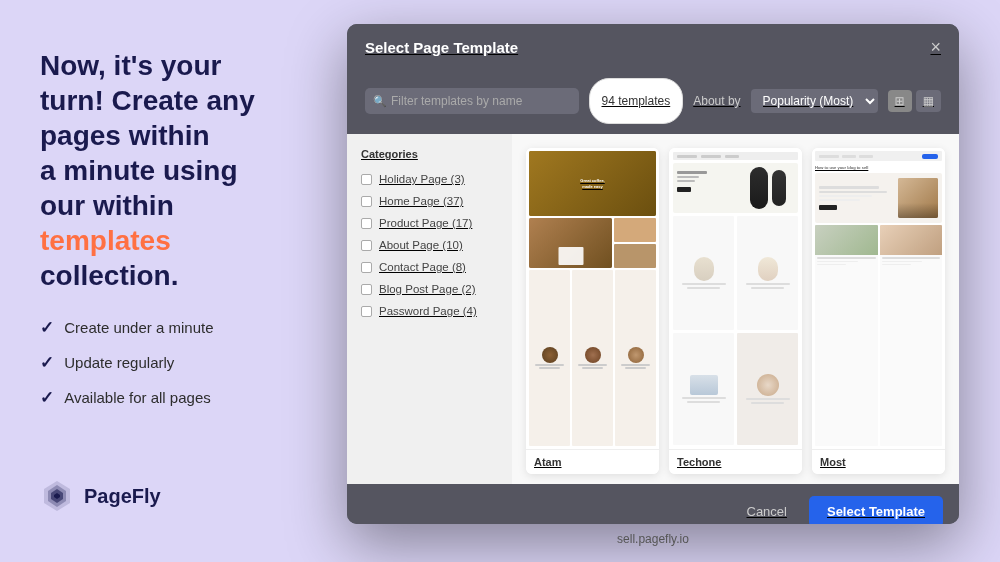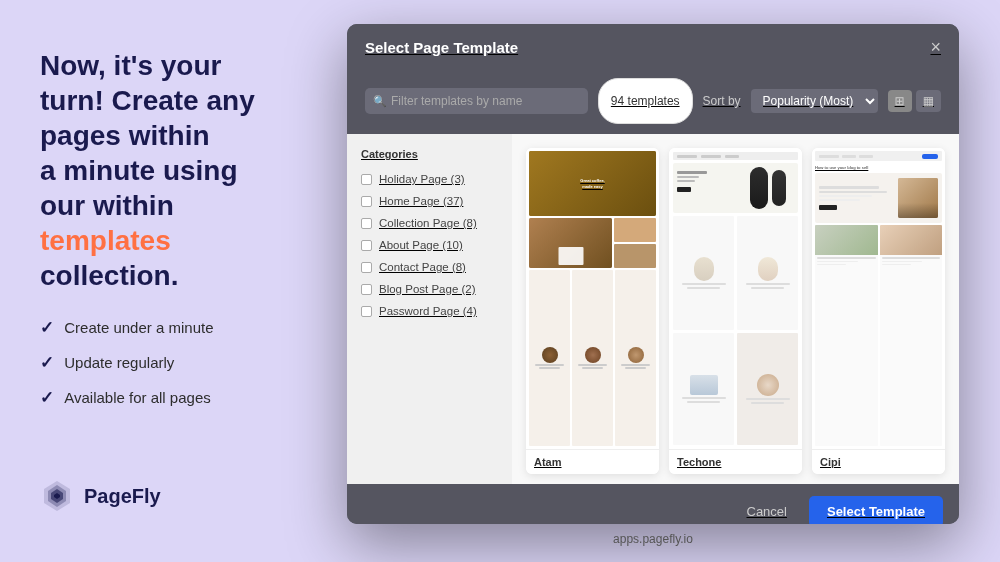--- a/index.html
+++ b/index.html
@@ -580,21 +580,21 @@
       <span class="modal-title">Select Page Template</span>
       <span class="modal-close">×</span>
     </div>
 
     <div class="modal-toolbar">
       <div class="search-wrapper">
         <span class="search-icon-inner">🔍</span>
         <input type="text" class="search-input" placeholder="Filter templates by name" style="">
       </div>
       <span class="count-badge">94 templates</span>
-      <span class="sort-label">Sort by</span>
+      <span class="sort-label">About by</span>
       <select class="sort-select">
         <option>Popularity (Most)</option>
       </select>
       <div class="view-toggle">
         <button class="view-btn active">⊞</button>
         <button class="view-btn">▦</button>
       </div>
     </div>
 
     <div class="modal-body">
@@ -605,21 +605,21 @@
             <div class="category-item">
               <div class="cat-checkbox"></div>
               <span>Holiday Page (3)</span>
             </div>
             <div class="category-item">
               <div class="cat-checkbox"></div>
               <span>Home Page (37)</span>
             </div>
             <div class="category-item">
               <div class="cat-checkbox"></div>
-              <span>Collection Page (8)</span>
+              <span>Product Page (17)</span>
             </div>
             <div class="category-item">
               <div class="cat-checkbox"></div>
               <span>About Page (10)</span>
             </div>
             <div class="category-item">
               <div class="cat-checkbox"></div>
               <span>Contact Page (8)</span>
             </div>
             <div class="category-item">
@@ -756,26 +756,26 @@
                   <div class="t3-card-img" style="background:linear-gradient(135deg,#e8d0b8,#c0a080);"></div>
                   <div class="t3-card-content">
                     <div class="t3-card-line"></div>
                     <div class="t3-card-line-sm"></div>
                     <div class="t3-card-line-sm" style="width:50%;"></div>
                   </div>
                 </div>
               </div>
             </div>
           </div>
-          <div class="template-name">Cipi</div>
+          <div class="template-name">Most</div>
         </div>
 
       </div>
     </div>
 
     <div class="modal-footer">
       <button class="btn-cancel">Cancel</button>
       <button class="btn-select">Select Template</button>
     </div>
   </div>
 
-  <span class="url-label">apps.pagefly.io</span>
+  <span class="url-label">sell.pagefly.io</span>
 </div>
 
 </body></html>

